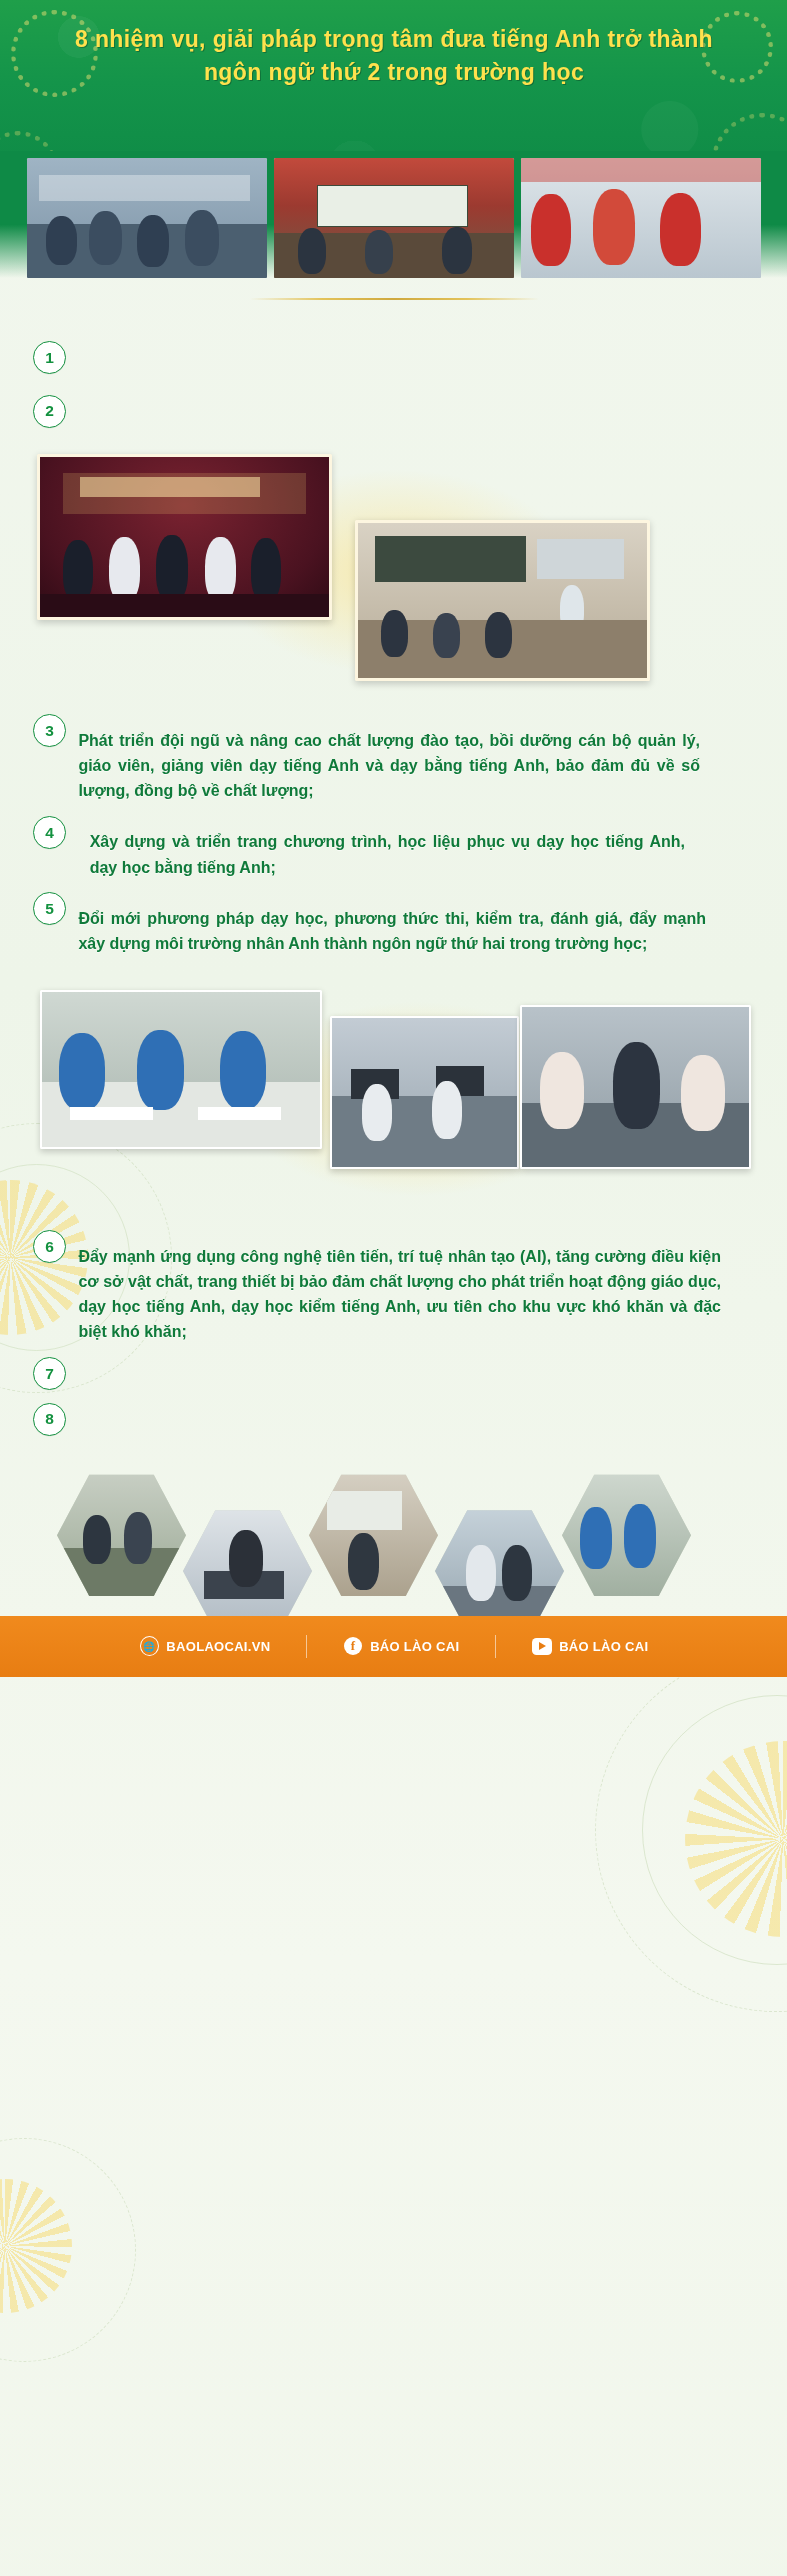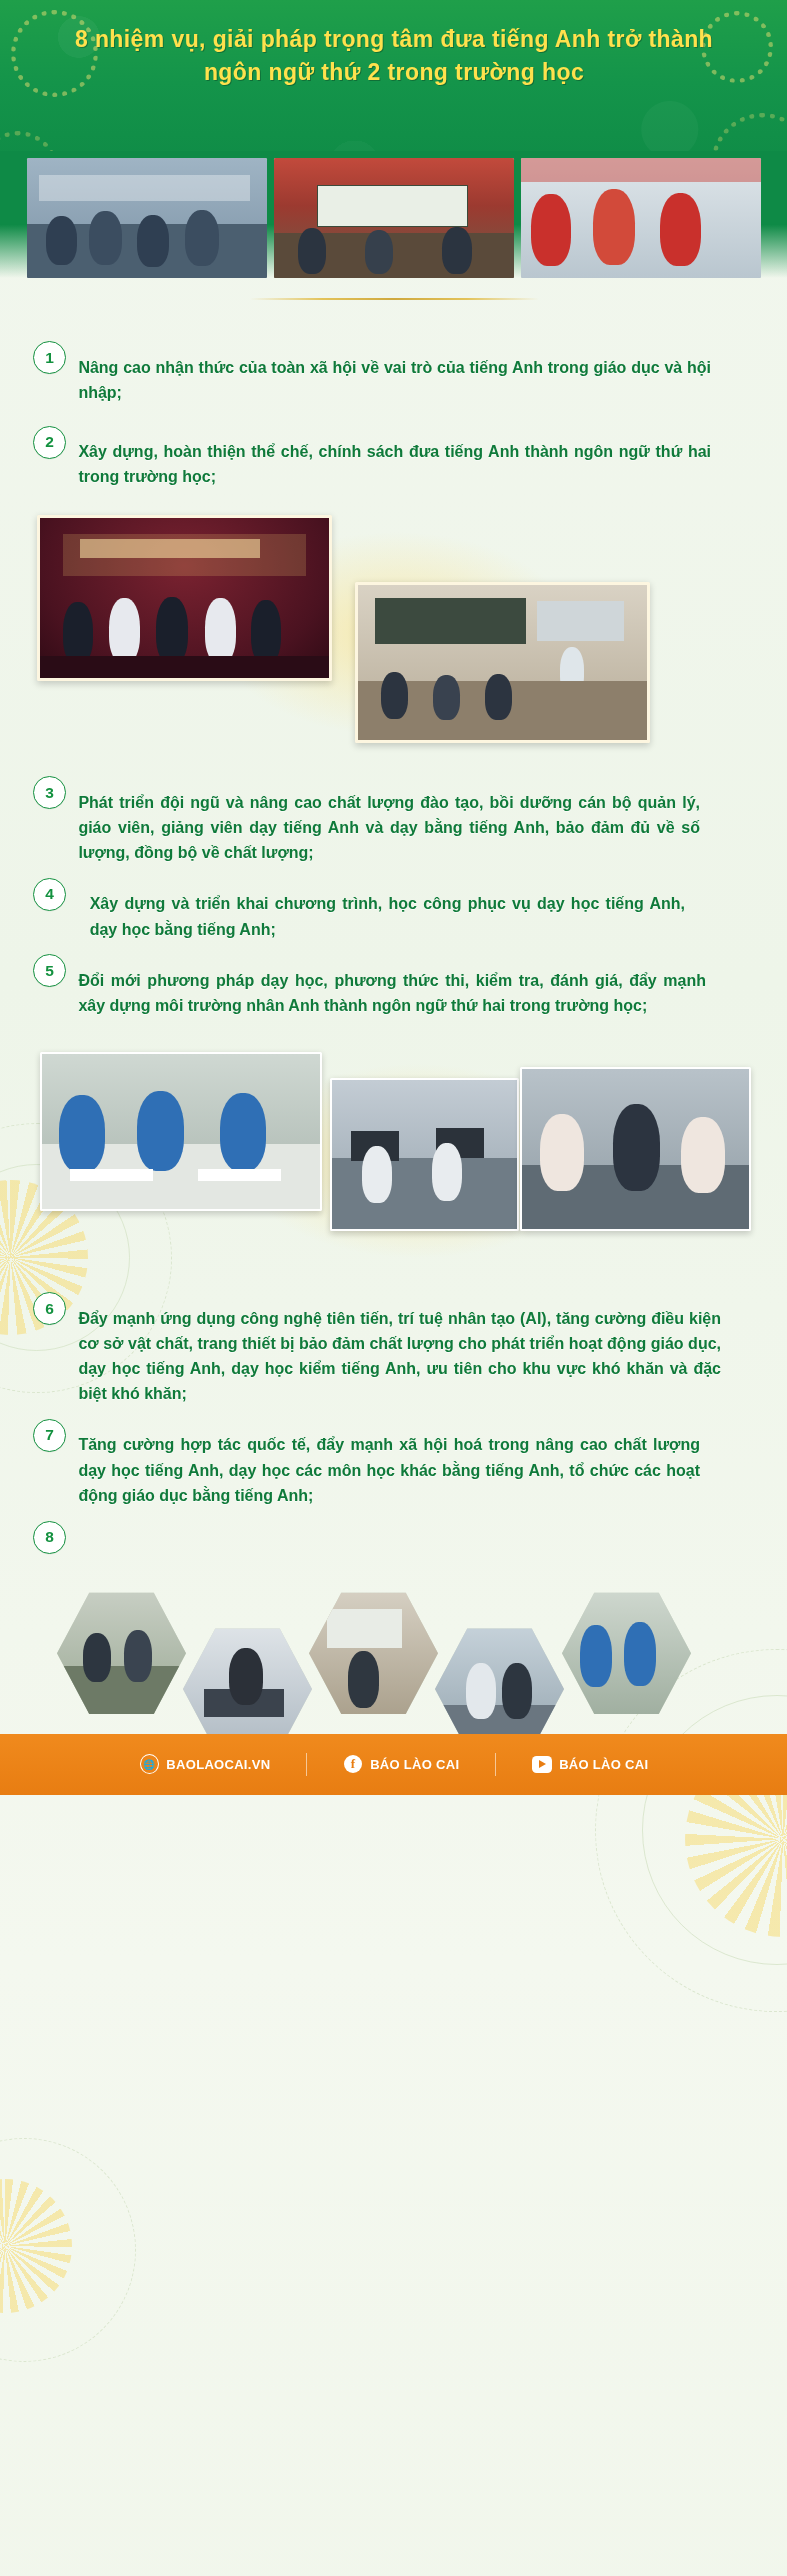--- a/index.html
+++ b/index.html
@@ -269,28 +269,26 @@
     </div>
   </div>
 
   <div class="header-rule"></div>
 
   <div class="spacer-56"></div>
   <div class="spacer-24"></div>
 
   <div class="item" style="padding-right:77px;">
     <div class="badge">1</div>
-    <div class="item-text">Nâng cao nhận thức của toàn xã hội về vai trò của tiếng Anh trong giáo dục và hội nhập;</div>
   </div>
 
   <div class="spacer-40"></div>
 
   <div class="item" style="padding-right:77px;">
     <div class="badge">2</div>
-    <div class="item-text">Xây dựng, hoàn thiện thể chế, chính sách đưa tiếng Anh thành ngôn ngữ thứ hai trong trường học;</div>
   </div>
 
   <div class="spacer-40"></div>
 
   <div class="collage" style="height:237px;">
     <div class="glow" style="left:216px;top:20.6px;width:361px;height:206px;"></div>
     <div class="photo" style="position:absolute;left:37px;top:5.2px;width:289px;height:160px;border:3.1px solid #fdf6e0;box-shadow:0 2.1px 7.2px rgba(0,0,0,0.18);">
       <div class="scene" style="background:radial-gradient(ellipse at 50% 30%, #7a2230 0%, #4a1220 70%, #2d0a14 100%)">
         <div class="rect" style="left:8%;top:10%;width:84%;height:26%;background:rgba(255,220,120,0.18)"></div>
         <div class="rect" style="left:14%;top:13%;width:62%;height:12%;background:rgba(255,235,170,0.55)"></div>
@@ -319,21 +317,21 @@
 
   <div class="item" style="padding-right:88px;">
     <div class="badge">3</div>
     <div class="item-text">Phát triển đội ngũ và nâng cao chất lượng đào tạo, bồi dưỡng cán bộ quản lý, giáo viên, giảng viên dạy tiếng Anh và dạy bằng tiếng Anh, bảo đảm đủ về số lượng, đồng bộ về chất lượng;</div>
   </div>
 
   <div class="spacer-24"></div>
 
   <div class="item indent" style="padding-right:103px;">
     <div class="badge">4</div>
-    <div class="item-text">Xây dựng và triển khai chương trình, học công phục vụ dạy học tiếng Anh, dạy học bằng tiếng Anh;</div>
+    <div class="item-text">Xây dựng và triển trang chương trình, học liệu phục vụ dạy học tiếng Anh, dạy học bằng tiếng Anh;</div>
   </div>
 
   <div class="spacer-24"></div>
 
   <div class="item" style="padding-right:82px;">
     <div class="badge">5</div>
     <div class="item-text">Đổi mới phương pháp dạy học, phương thức thi, kiểm tra, đánh giá, đẩy mạnh xây dựng môi trường nhân Anh thành ngôn ngữ thứ hai trong trường học;</div>
   </div>
 
   <div class="spacer-56"></div>
@@ -373,21 +371,20 @@
 
   <div class="item" style="padding-right:67px;">
     <div class="badge">6</div>
     <div class="item-text">Đẩy mạnh ứng dụng công nghệ tiên tiến, trí tuệ nhân tạo (AI), tăng cường điều kiện cơ sở vật chất, trang thiết bị bảo đảm chất lượng cho phát triển hoạt động giáo dục, dạy học tiếng Anh, dạy học kiểm tiếng Anh, ưu tiên cho khu vực khó khăn và đặc biệt khó khăn;</div>
   </div>
 
   <div class="spacer-24"></div>
 
   <div class="item" style="padding-right:88px;">
     <div class="badge">7</div>
-    <div class="item-text">Tăng cường hợp tác quốc tế, đẩy mạnh xã hội hoá trong nâng cao chất lượng dạy học tiếng Anh, dạy học các môn học khác bằng tiếng Anh, tổ chức các hoạt động giáo dục bằng tiếng Anh;</div>
   </div>
 
   <div class="spacer-24"></div>
 
   <div class="item" style="padding-right:72px;">
     <div class="badge">8</div>
   </div>
 
   <div class="footer-photos">
     <div class="photo" style="position:absolute;left:57px;top:10.3px;width:129px;height:129px;clip-path:polygon(25% 3%,75% 3%,100% 50%,75% 97%,25% 97%,0 50%);border-radius:0;">

